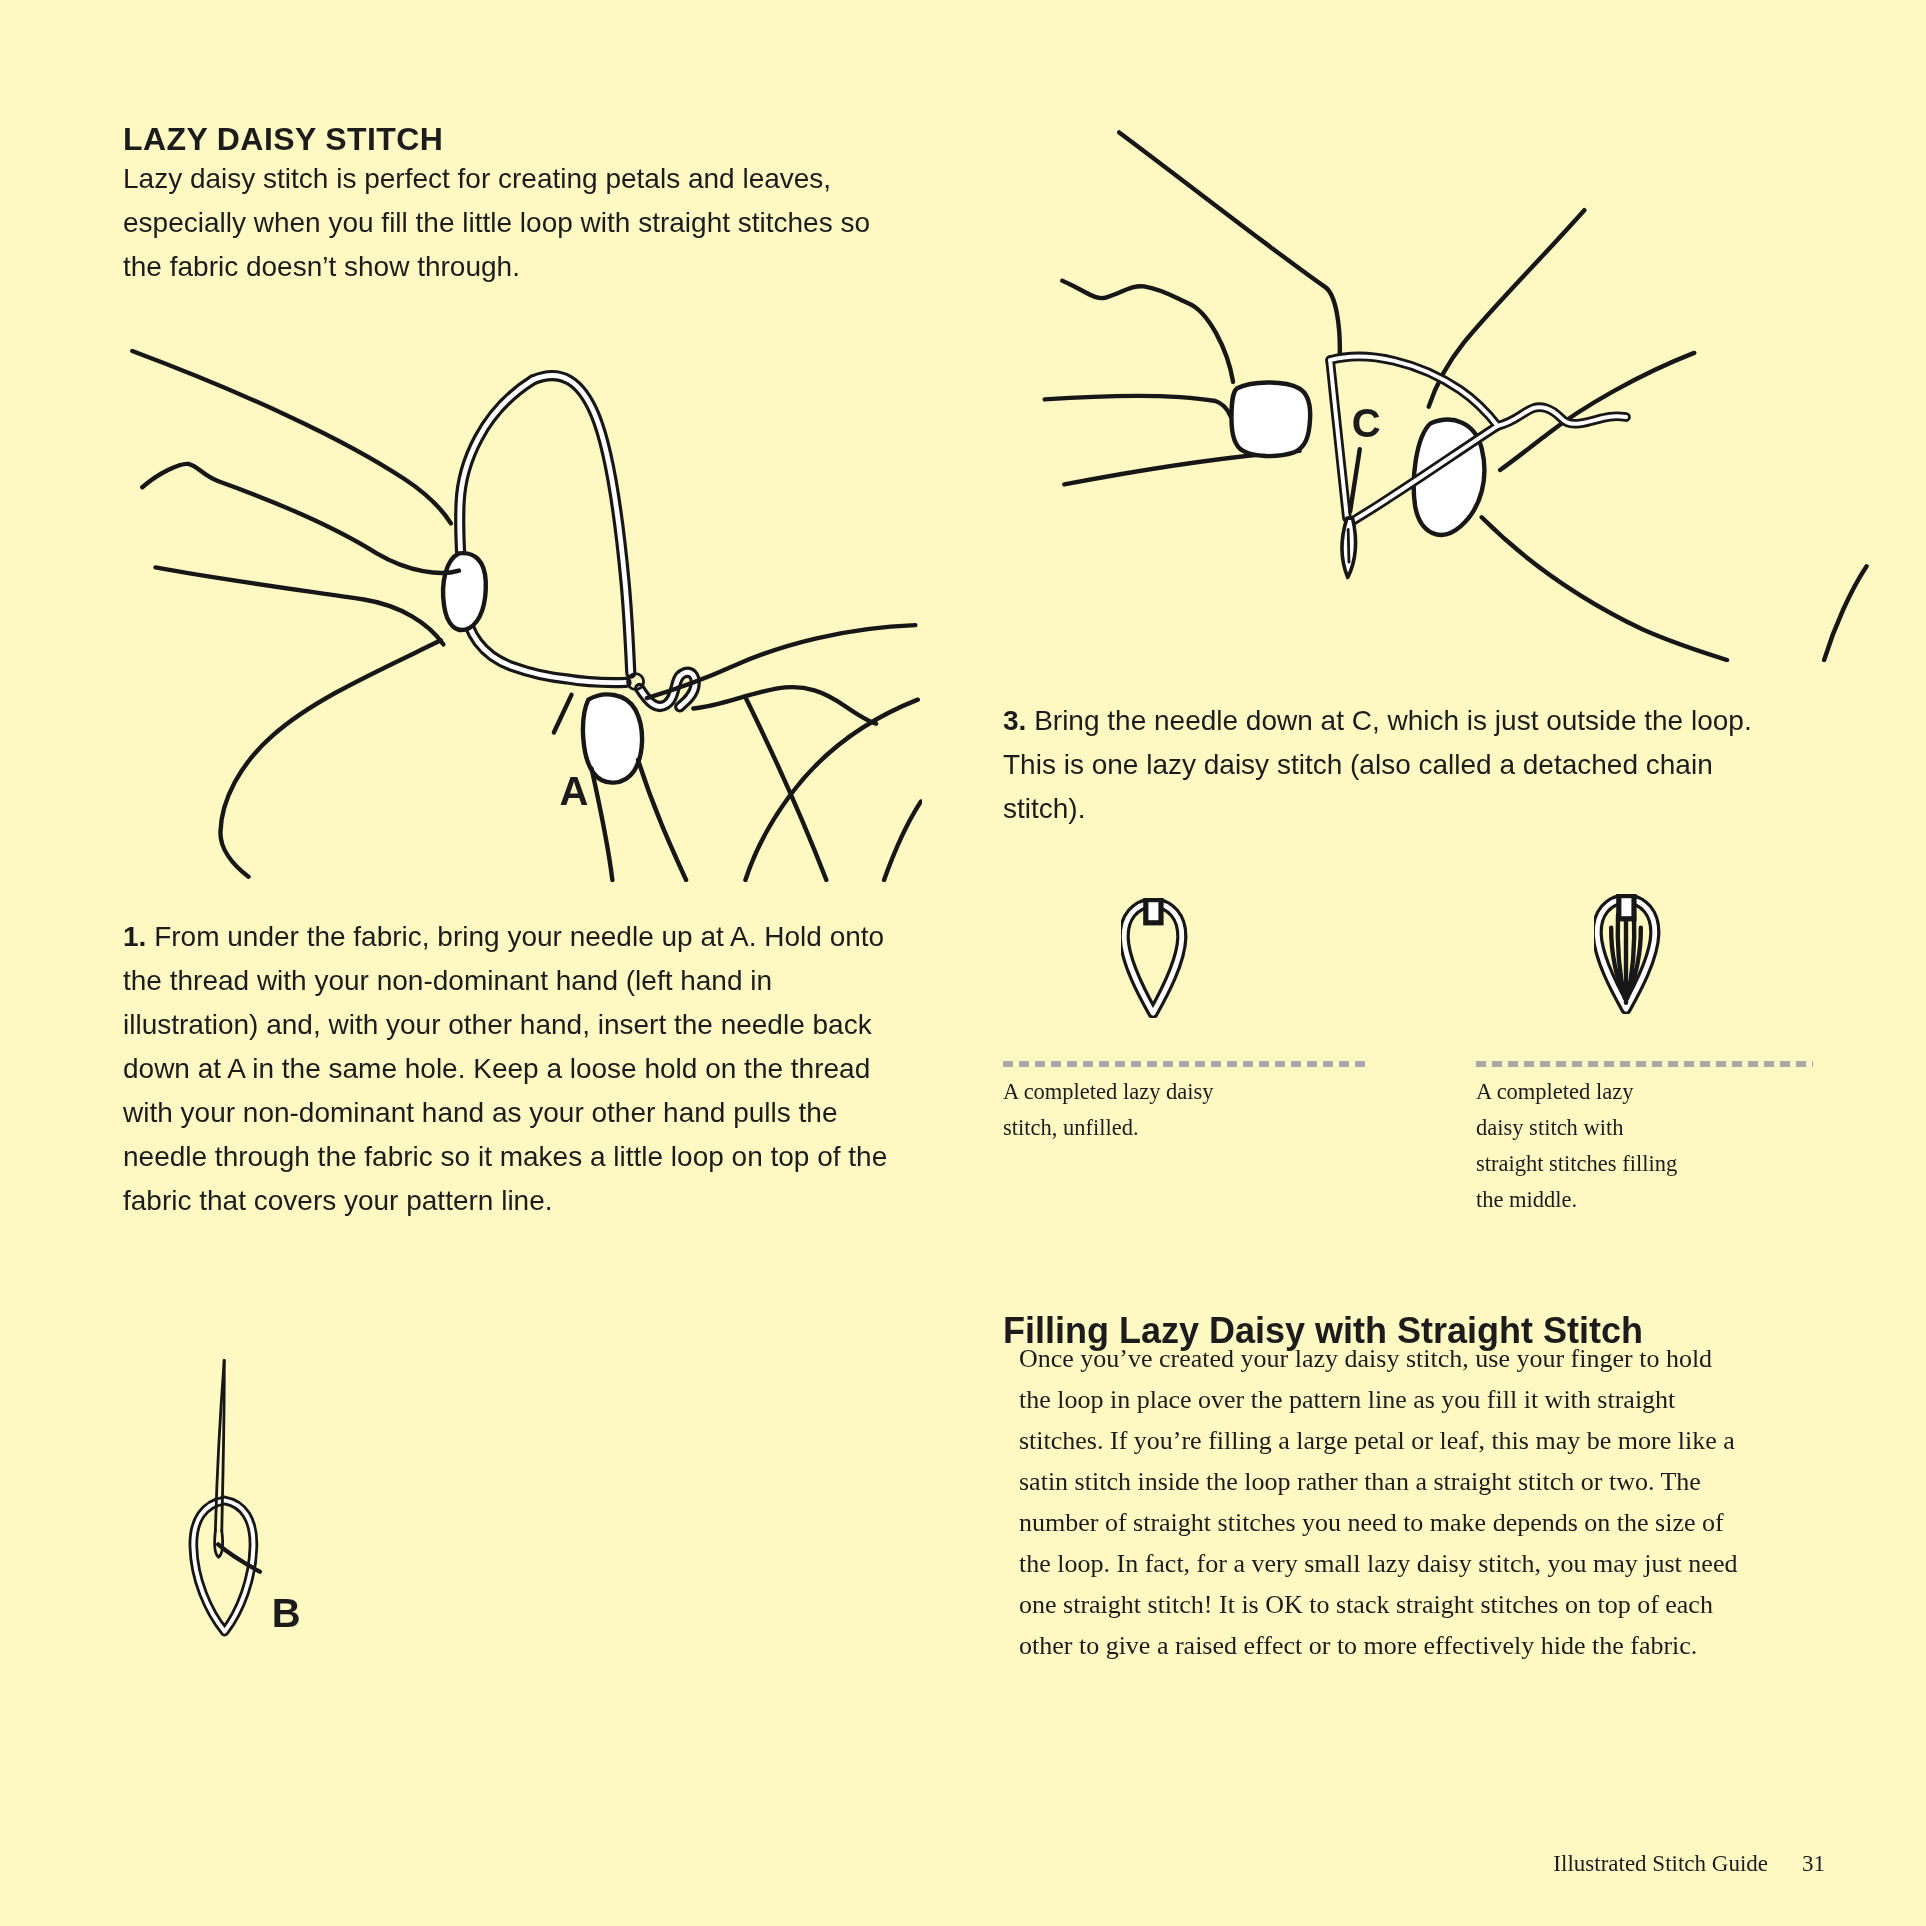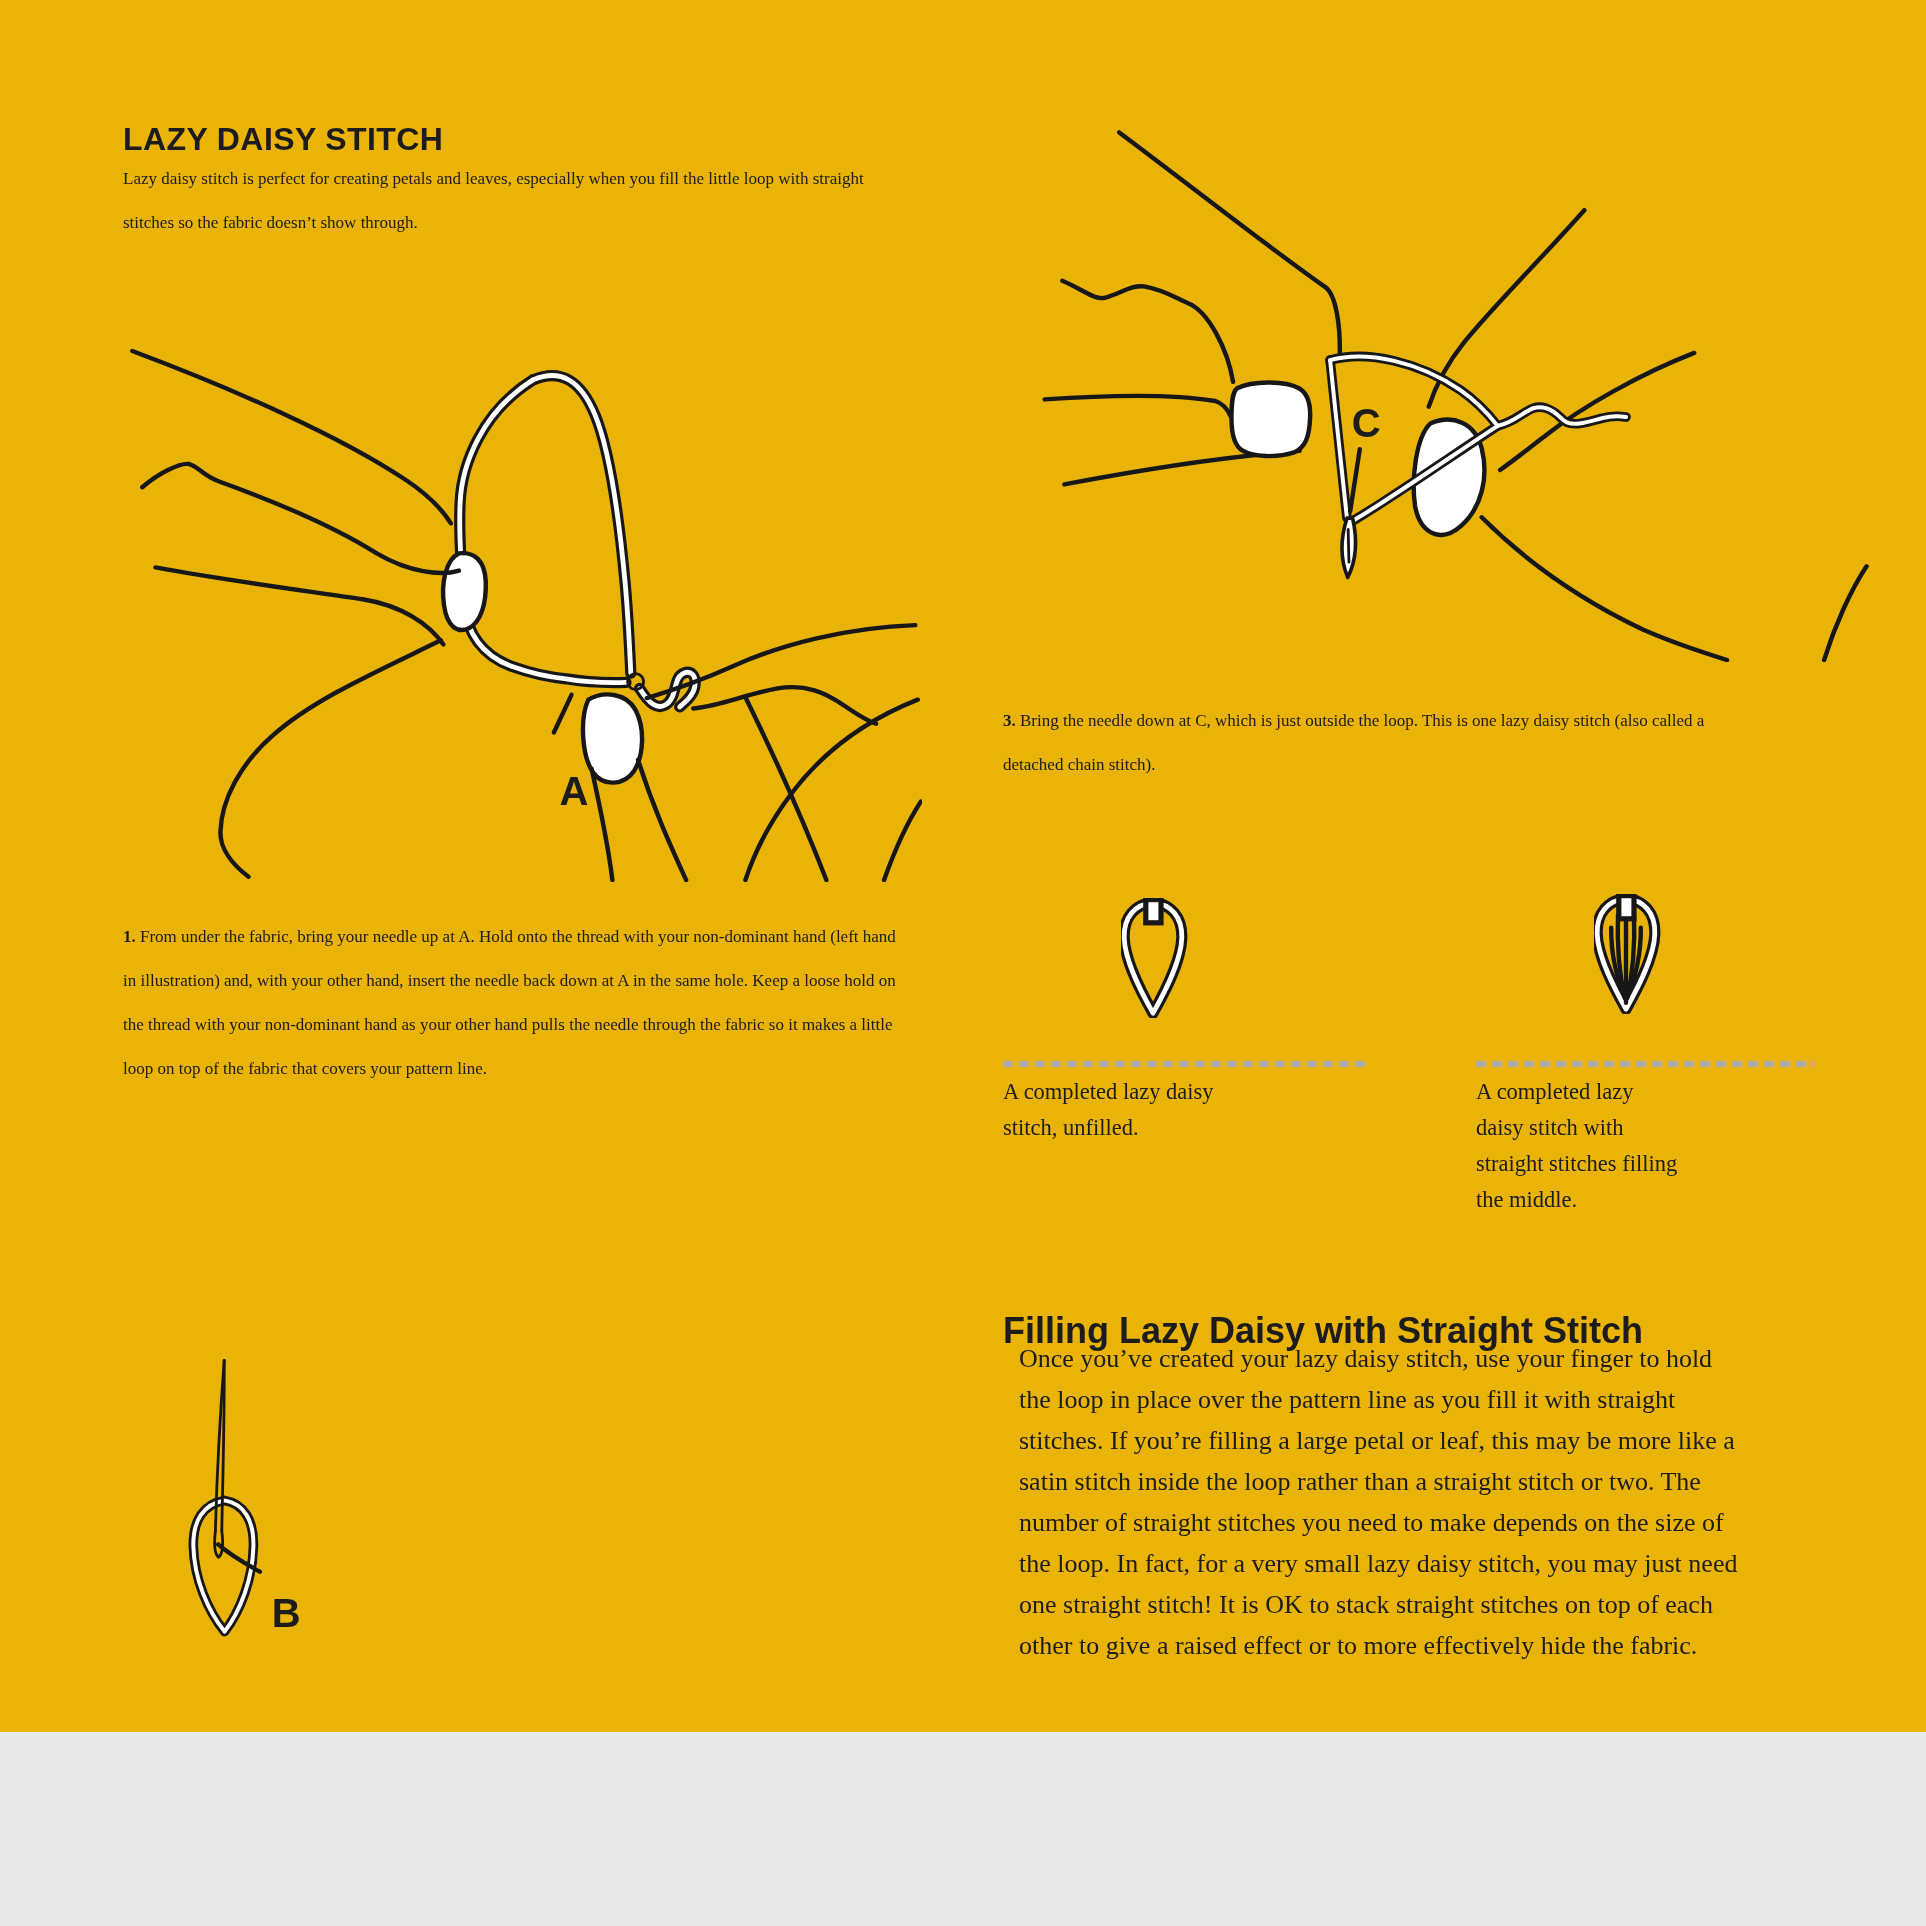--- a/index.html
+++ b/index.html
@@ -1,21 +1,21 @@
 <!DOCTYPE html>
 <html style="font-size:6.4px"><head>
 <meta charset="utf-8">
 <style>
   html,body{margin:0;padding:0;background:#e8e8e8;}
   #page{
-    position:relative;width:1926px;height:1732px;background:#eab308;
+    position:relative;width:1926px;height:1926px;background:#fef9c3;
     font-family:"Liberation Serif",serif;color:#1c1c1c;overflow:hidden;
   }
   .abs{position:absolute;}
-  .serif{font-family:Liberation Serif, serif;font-size:17px;line-height:44px;}
+  .serif{font-family:Liberation Sans, sans-serif;font-size:28px;line-height:44px;}
   .sans{font-family:Liberation Serif, serif;}
   .kicker{font-family:"Liberation Sans",sans-serif;font-size:32px;font-weight:600;letter-spacing:0.4px;line-height:34px;}
   .h2{font-family:"Liberation Sans",sans-serif;font-size:36px;font-weight:700;line-height:39px;margin-top:28px;}
   .sbody{font-size:26px;line-height:41px;margin-left:16px;}
   .caption{font-size:22.5px;line-height:36px;}
   p{margin:0;}
   strong{font-weight:700;}
   .dash{height:6px;background:repeating-linear-gradient(to right,#a9a9a9 0 9.6px,transparent 9.6px 16px);}
   .footer{font-size:23px;line-height:28px;text-align:right;}
   .pageno{margin-left:34px;}

